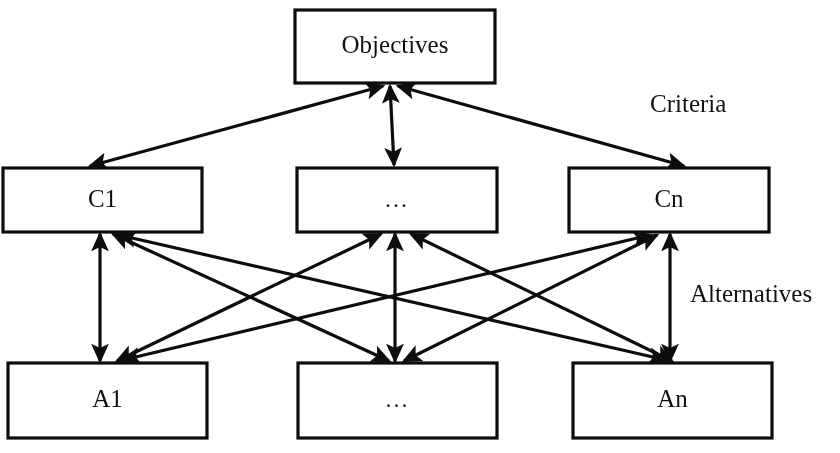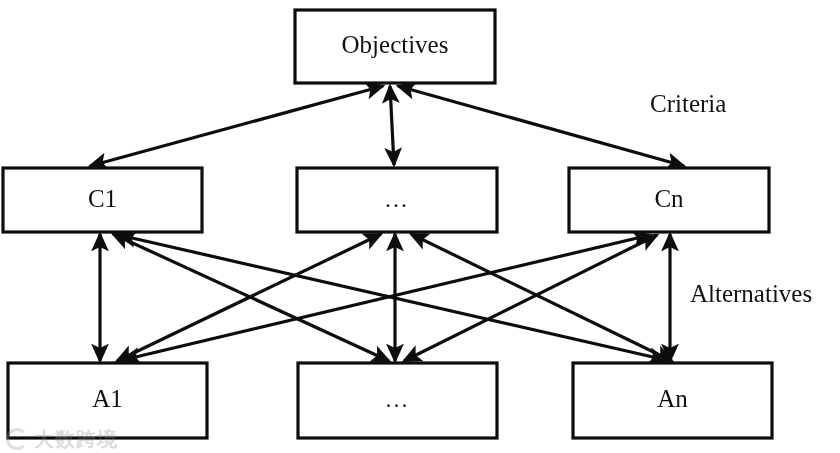--- a/index.html
+++ b/index.html
@@ -141,18 +141,14 @@
           <rect class="node-box" x="573" y="363" width="199" height="75"></rect>
           <text class="node-label" x="672.5" y="401.5">An</text>
         </g>
       </g>
     <g id="group-labels-layer">
         <text class="group-label" x="650" y="106">Criteria</text>
         <text class="group-label" x="690" y="296">Alternatives</text>
       </g>
   </svg>
 
-  <div class="watermark">
-    <span class="watermark-mark"></span>
-    <span class="watermark-text">大数跨境</span>
-  </div>
 
 </div>
 
 </body></html>

